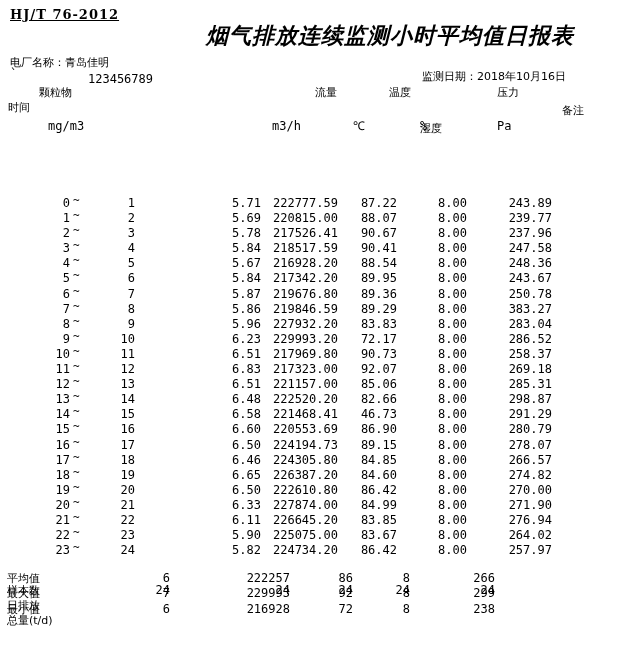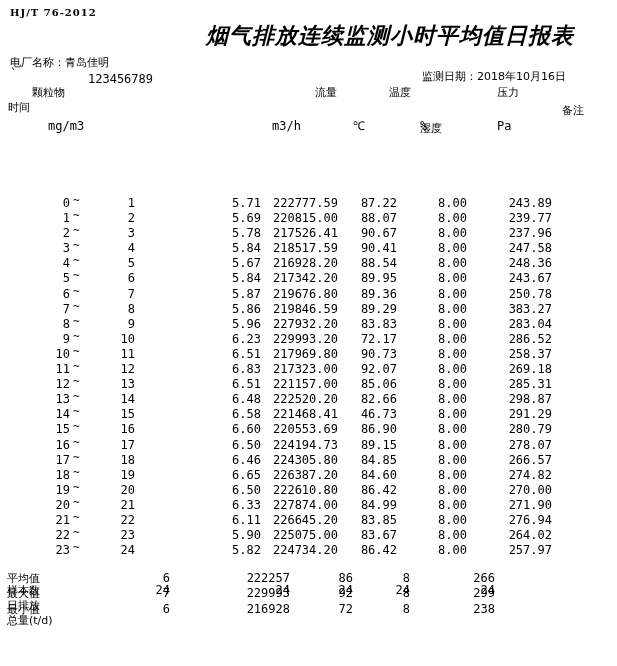--- a/index.html
+++ b/index.html
@@ -1,20 +1,20 @@
 <!DOCTYPE html>
 <html><head>
 <meta charset="utf-8">
 <style>
   * { margin:0; padding:0; box-sizing:border-box; }
   html,body { background:#fff; }
   body { width:617px; height:666px; color:#000; font-family:"DejaVu Sans Mono", monospace; }
   .page { position:relative; width:617px; height:666px; background:#ffffff; overflow:hidden; }
   .abs { position:absolute; white-space:pre; }
-  .std { font-family:"DejaVu Serif", serif; font-weight:bold; font-size:10px; letter-spacing:1px; }
+  .std { font-family:"DejaVu Serif", serif; font-weight:bold; font-size:13px; letter-spacing:1px;text-decoration:underline; }
   .title { font-family:"DejaVu Sans", sans-serif; font-weight:bold; font-size:22px; letter-spacing:1px;font-style:italic; }
   .cn { font-family:"DejaVu Sans", sans-serif; font-size:11px; }
   .num { font-size:12px; }
   .rows { width:617px; }
   .row { display:flex; height:15.1px; line-height:15.1px; font-size:12px; }
   .c { display:block; flex:none; text-align:right; }
   .w-h1 { width:70px; }
   .w-tl { width:14px; text-align:left; padding-left:3px; position:relative; top:-3px; font-size:11px; }
   .w-h2 { width:51px; }
   .w-dust { width:126px; }
@@ -36,21 +36,21 @@
 <div class="page">
 
   <div class="abs std" style="left:10px; top:7px;">HJ/T 76-2012</div>
   <div class="abs title" style="left:206px; top:21px;">烟气排放连续监测小时平均值日报表</div>
 
   <div class="abs cn" style="left:10px; top:55px;"><span>电厂名称：</span><span>青岛佳明</span></div>
   <div class="abs num" style="left:10px; top:67px;">`</div>
   <div class="abs num" style="left:88px; top:72px;">123456789</div>
   <div class="abs cn" style="left:422px; top:69px;"><span>监测日期：</span><span>2018年10月16日</span></div>
 
-  <div class="abs cn" style="left:32px; top:85px;">颗粒物</div>
+  <div class="abs cn" style="left:39px; top:85px;">颗粒物</div>
   <div class="abs cn" style="left:315px; top:85px;">流量</div>
   <div class="abs cn" style="left:389px; top:85px;">温度</div>
   <div class="abs cn" style="left:420px; top:85px;margin-top:36px;">湿度</div>
   <div class="abs cn" style="left:497px; top:85px;">压力</div>
   <div class="abs cn" style="left:8px; top:100px;">时间</div>
   <div class="abs cn" style="left:562px; top:103px;">备注</div>
 
   <div class="abs num" style="left:48px; top:119px;">mg/m3</div>
   <div class="abs num" style="left:272px; top:119px;">m3/h</div>
   <div class="abs num" style="left:353px; top:117px;">℃</div>

